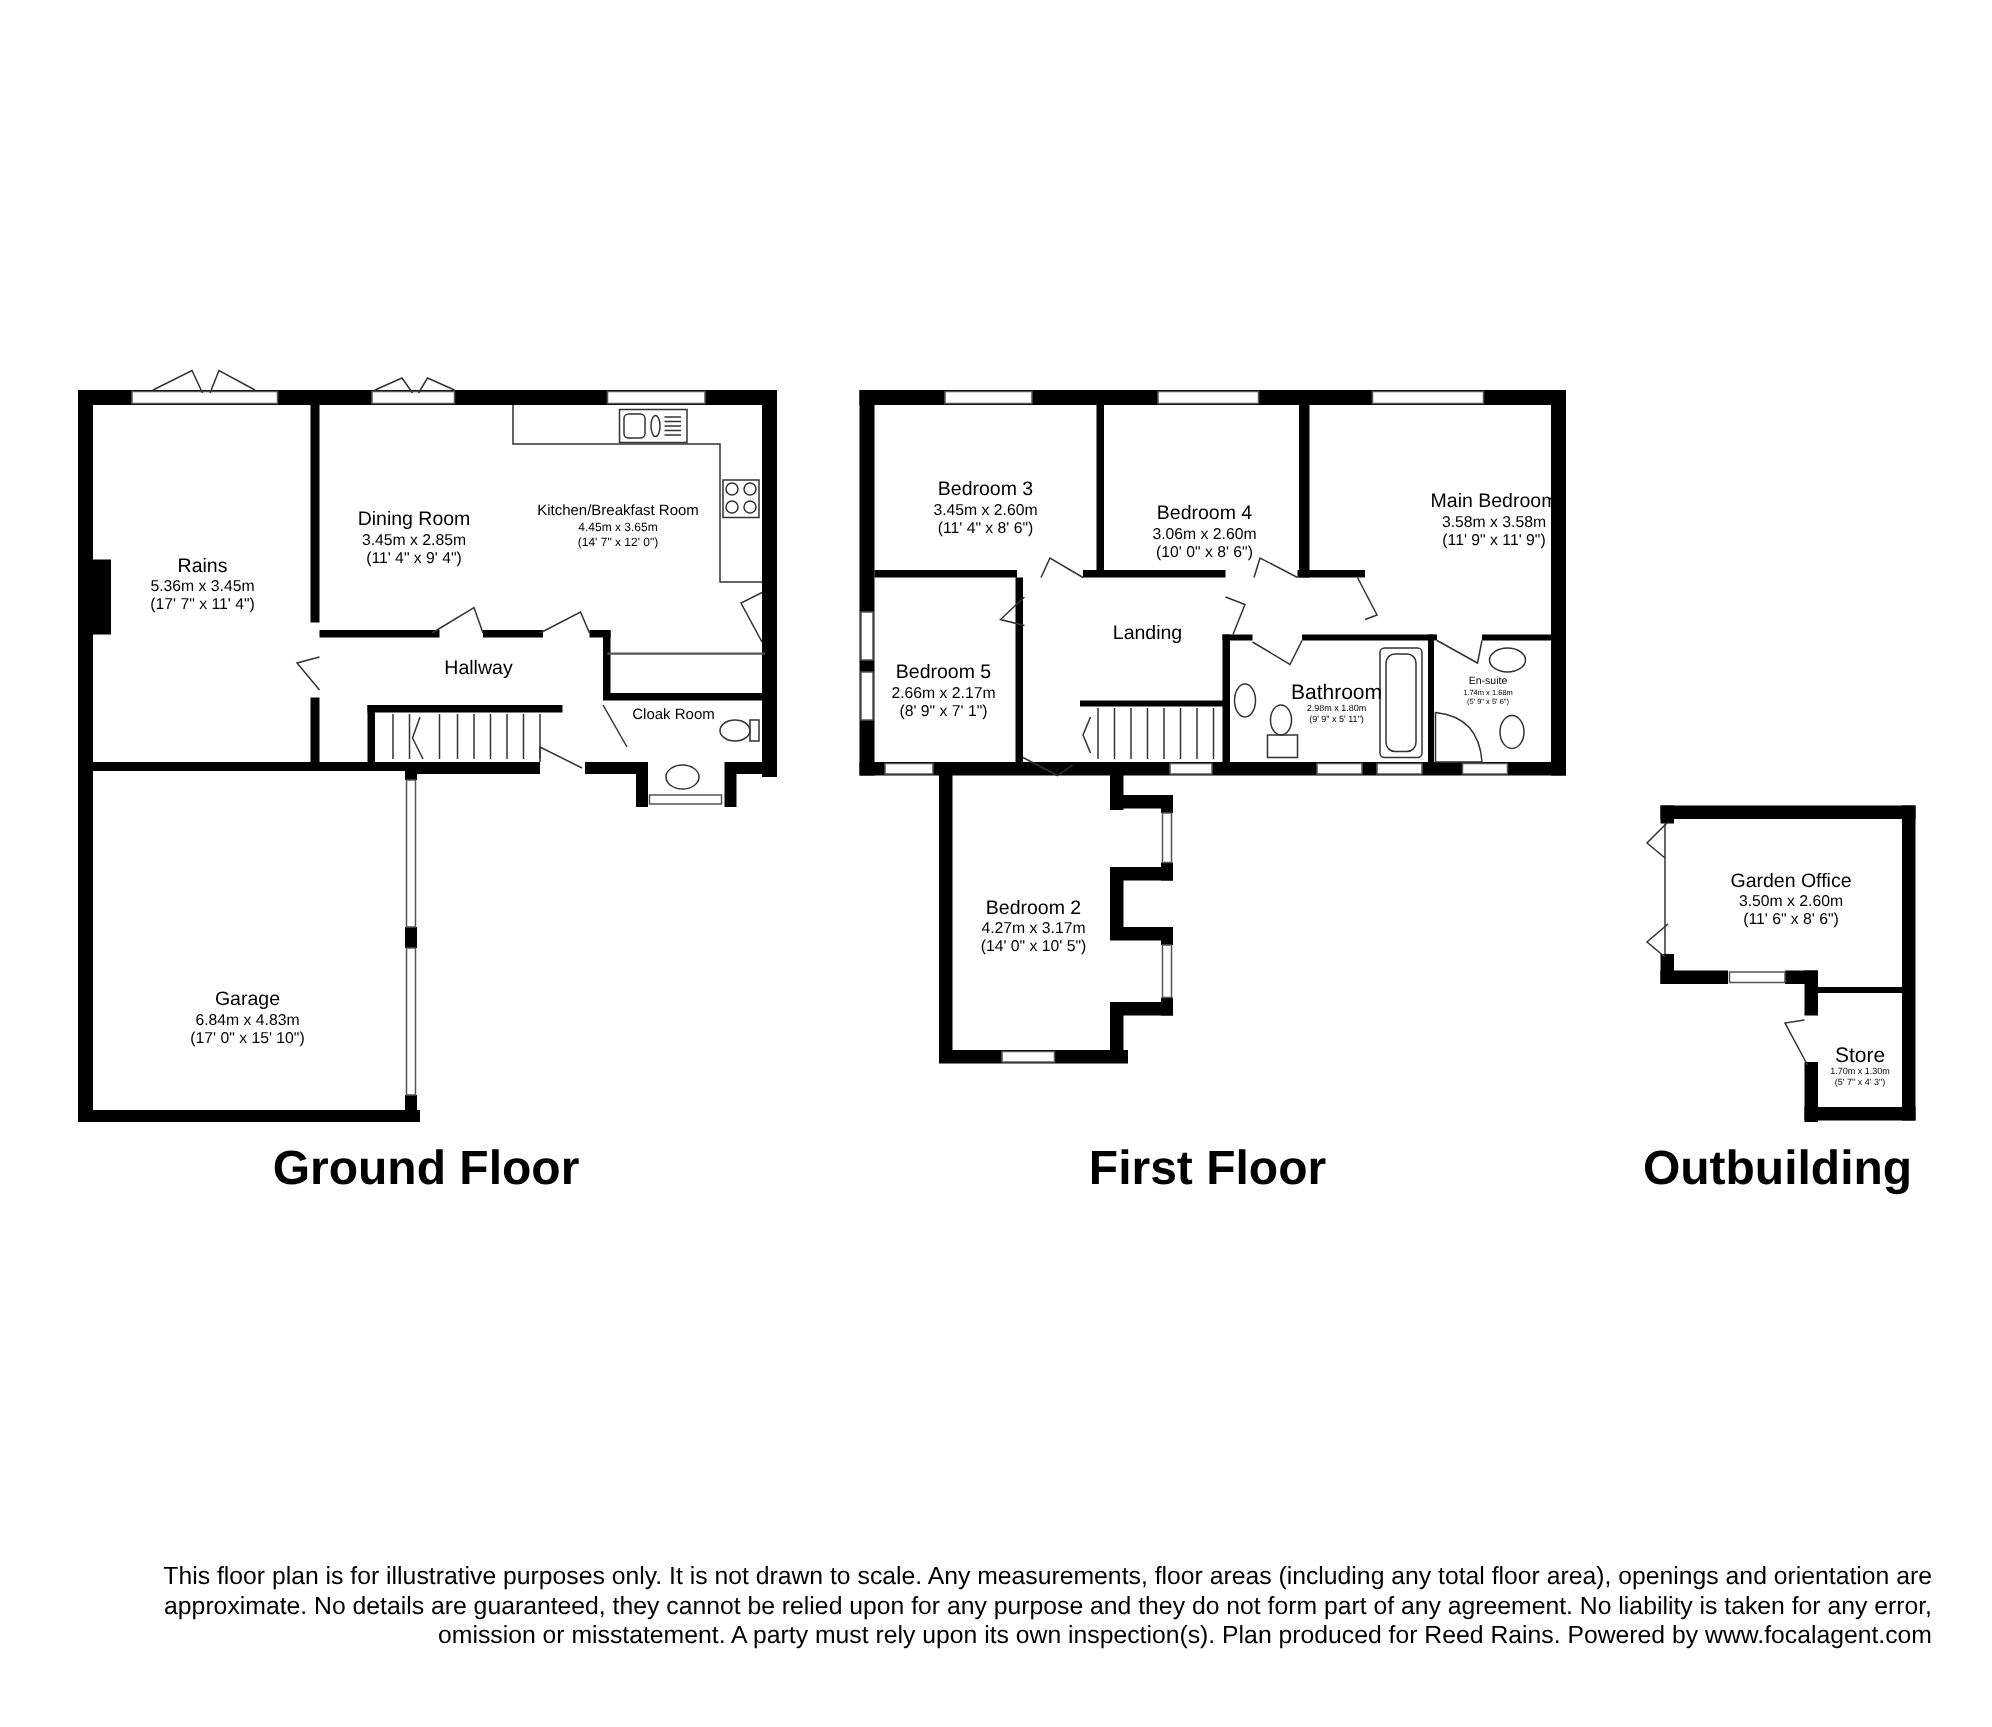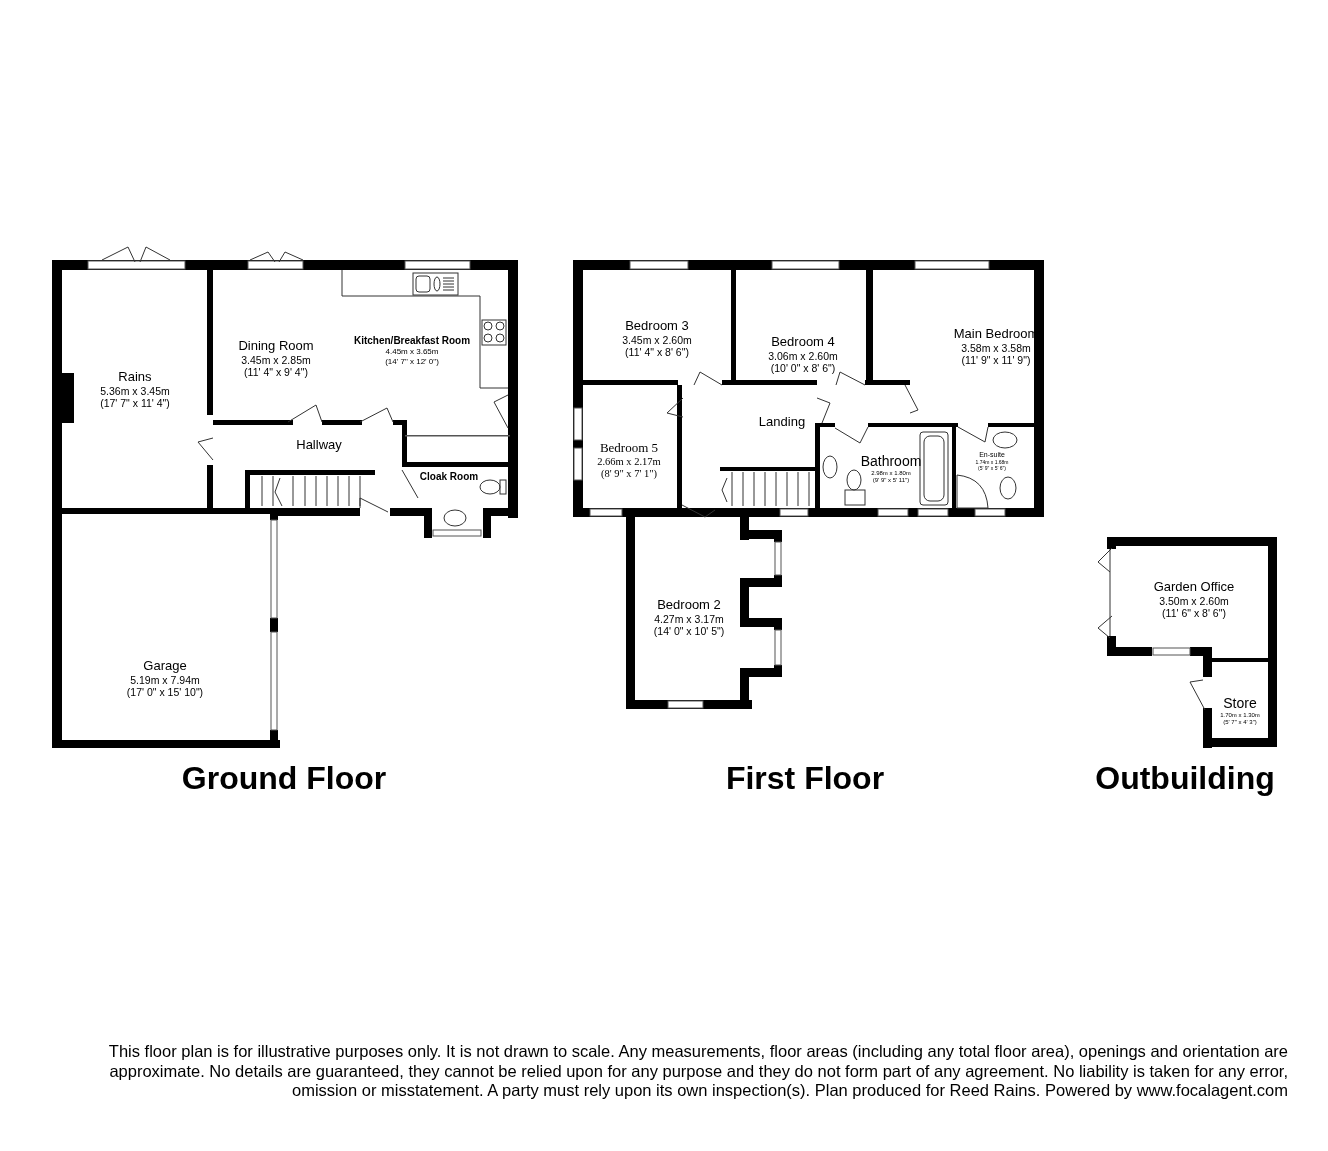--- a/index.html
+++ b/index.html
@@ -2,21 +2,21 @@
 <html><head>
 <meta charset="utf-8">
 <style>
   html, body { margin:0; padding:0; background:#ffffff; }
   body { width:1328px; height:1151px; position:relative; overflow:hidden; font-family:"Liberation Sans", sans-serif; color:#000; }
   #plan { position:absolute; left:0; top:0; width:1328px; height:1151px; }
   .room-label { position:absolute; text-align:center; line-height:1.2; transform:translateX(-50%); white-space:nowrap; }
   .room-label .name { display:block; }
   .room-label .metric, .room-label .imperial { display:block; }
   .lg .name { font-size:13px; } .lg .metric, .lg .imperial { font-size:10.5px; }
-  .md .name { font-size:10px;font-weight:bold; } .md .metric, .md .imperial { font-size:8px; }
+  .md .name { font-size:10px; } .md .metric, .md .imperial { font-size:8px; }
   .sm .name { font-size:14px; } .sm .metric, .sm .imperial { font-size:6px; }
   .plain { font-size:13px; }
   .floor-title { position:absolute; font-weight:bold; font-size:32px; transform:translateX(-50%); white-space:nowrap; }
   .disclaimer { position:absolute; left:40px; width:1248px; top:1042px; text-align:right; font-size:16.5px; line-height:19.5px; }
 </style>
 </head>
 <body>
 
 <svg id="plan" viewBox="0 0 1328 1151" xmlns="http://www.w3.org/2000/svg">
 
@@ -232,43 +232,43 @@
   <span class="imperial">(14' 7" x 12' 0")</span>
 </div>
 <div class="room-label plain" style="left:319px; top:437px;">
   <span class="name">Hallway</span>
 </div>
 <div class="room-label md" style="left:449px; top:471px;">
   <span class="name">Cloak Room</span>
 </div>
 <div class="room-label lg" style="left:165px; top:618px;margin-top:40px;">
   <span class="name">Garage</span>
-  <span class="metric">5.19m x 7.94m</span>
+  <span class="metric">6.84m x 4.83m</span>
   <span class="imperial">(17' 0" x 15' 10")</span>
 </div>
 
 <div class="room-label lg" style="left:657px; top:318px;">
   <span class="name">Bedroom 3</span>
   <span class="metric">3.45m x 2.60m</span>
   <span class="imperial">(11' 4" x 8' 6")</span>
 </div>
 <div class="room-label lg" style="left:803px; top:334px;">
   <span class="name">Bedroom 4</span>
   <span class="metric">3.06m x 2.60m</span>
   <span class="imperial">(10' 0" x 8' 6")</span>
 </div>
 <div class="room-label lg" style="left:996px; top:326px;">
   <span class="name">Main Bedroom</span>
   <span class="metric">3.58m x 3.58m</span>
   <span class="imperial">(11' 9" x 11' 9")</span>
 </div>
-<div class="room-label plain" style="left:782px; top:414px;">
+<div class="room-label plain" style="left:765px; top:414px;">
   <span class="name">Landing</span>
 </div>
-<div class="room-label lg" style="left:629px; top:440px;font-family:Liberation Serif, serif;">
+<div class="room-label lg" style="left:629px; top:440px;">
   <span class="name">Bedroom 5</span>
   <span class="metric">2.66m x 2.17m</span>
   <span class="imperial">(8' 9" x 7' 1")</span>
 </div>
 <div class="room-label sm" style="left:891px; top:453px;">
   <span class="name">Bathroom</span>
   <span class="metric">2.98m x 1.80m</span>
   <span class="imperial">(9' 9" x 5' 11")</span>
 </div>
 <div class="room-label sm" style="left:992px; top:451px;">

